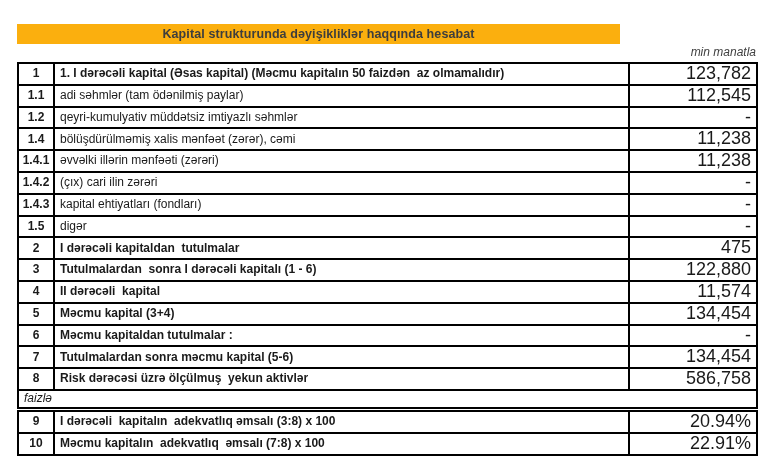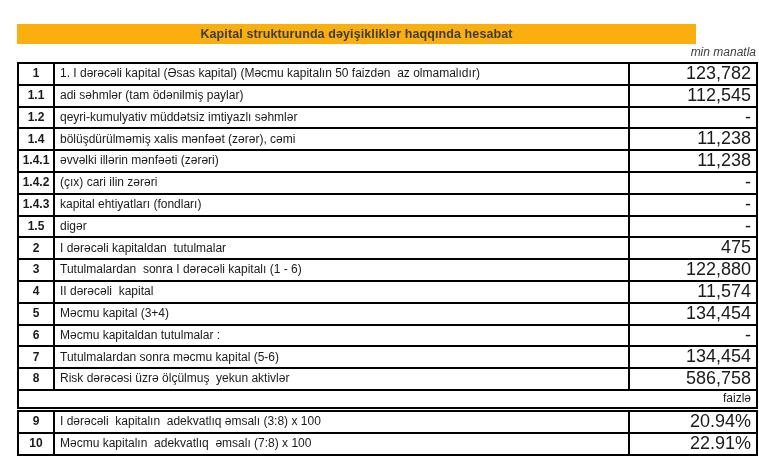--- a/index.html
+++ b/index.html
@@ -6,21 +6,21 @@
   html, body { margin: 0; padding: 0; background: #ffffff; }
   body {
     width: 759px; height: 466px;
     font-family: "Liberation Sans", "DejaVu Sans", sans-serif;
     color: #1a1a1a;
   }
   .page { position: relative; width: 759px; height: 466px; overflow: hidden; }
 
   .banner {
     position: absolute; left: 17px; top: 24px;
-    width: 679px; height: 20px;
+    width: 603px; height: 20px;
     background: #FBAF0E;
     display: flex; align-items: center; justify-content: center;
     font-weight: bold; font-size: 12.5px; color: #3d3d3d;
     letter-spacing: 0.1px;
   }
 
   .unit-note-top {
     position: absolute; left: 17px; top: 45px; width: 739px;
     text-align: right; font-style: italic; font-size: 12px; color: #404040;
   }
@@ -40,24 +40,24 @@
     font-size: 12px;
     line-height: 1.1;
     overflow: hidden;
     vertical-align: middle;
   }
   .pct-table td { height: 20px; }
 
   td.num   { text-align: center; font-weight: bold; padding: 0 1px; }
   td.label { white-space: pre; }
   td.value { text-align: right; font-size: 18px; white-space: pre; }
-  tr.bold td.label { font-weight: normal; }
+  tr.bold td.label { font-weight: bold; }
 
   .unit-row td {
-    text-align: right; font-size: 12px;
+    text-align: left; font-style: italic; font-size: 12px;
     font-weight: normal;
   }
 </style>
 </head>
 <body>
 
 <div class="page">
 
   <div class="banner">
     <span>Kapital strukturunda dəyişikliklər haqqında hesabat</span>

